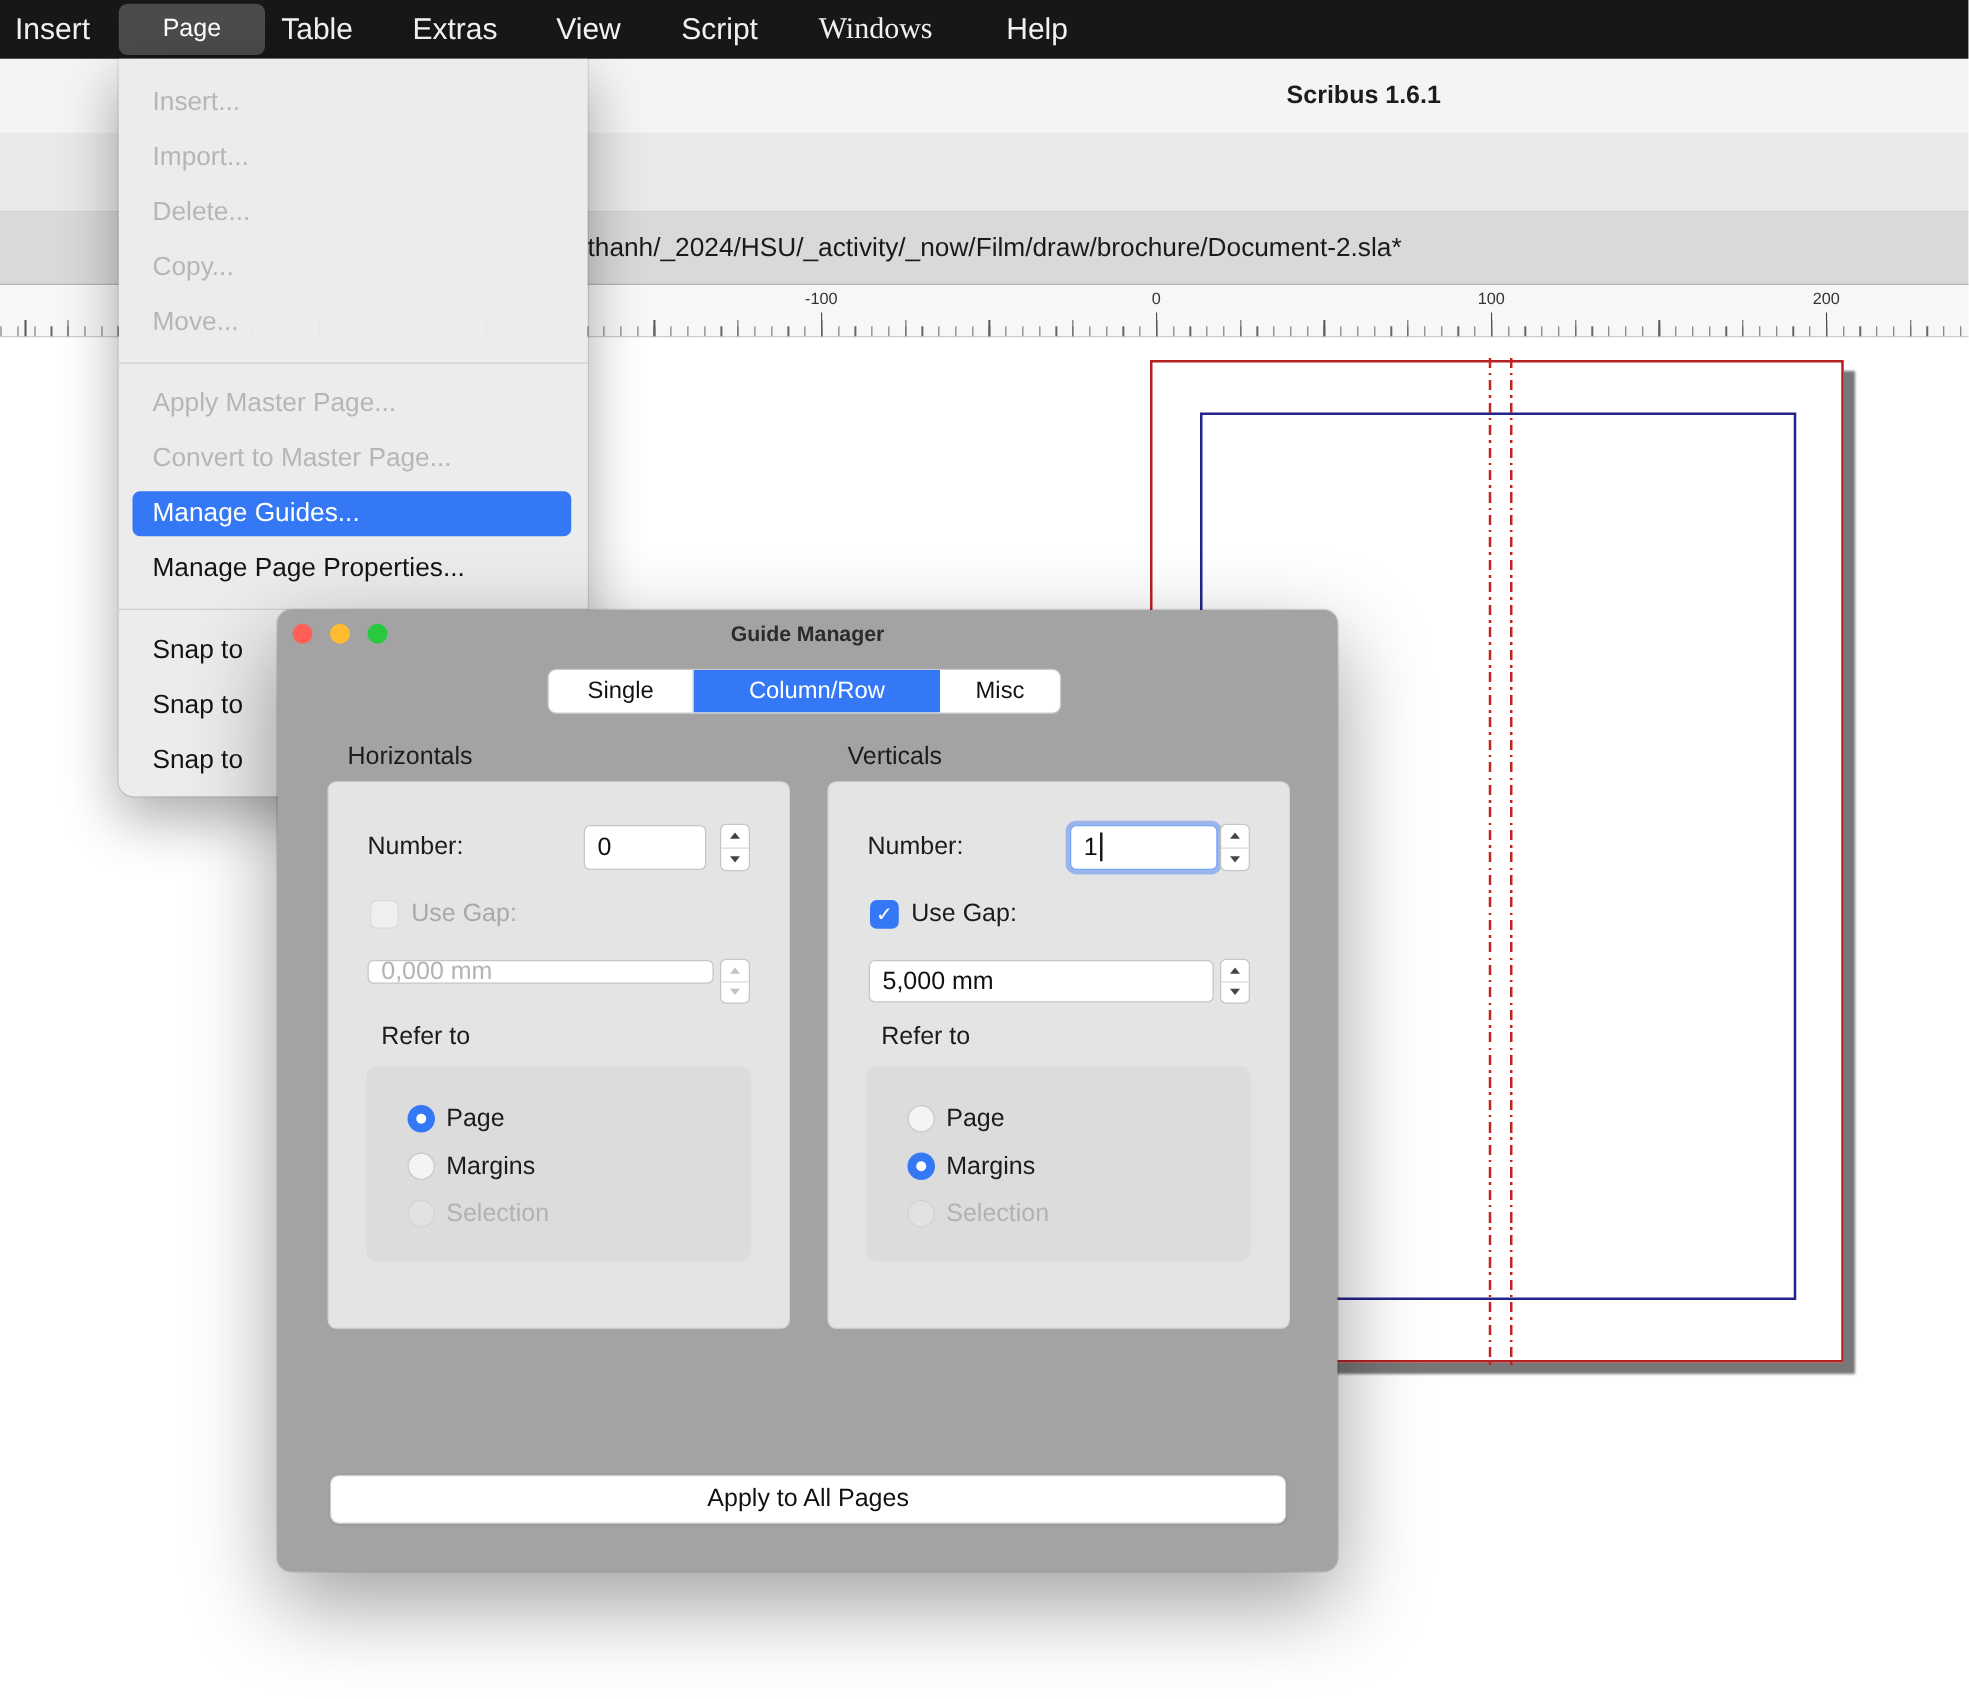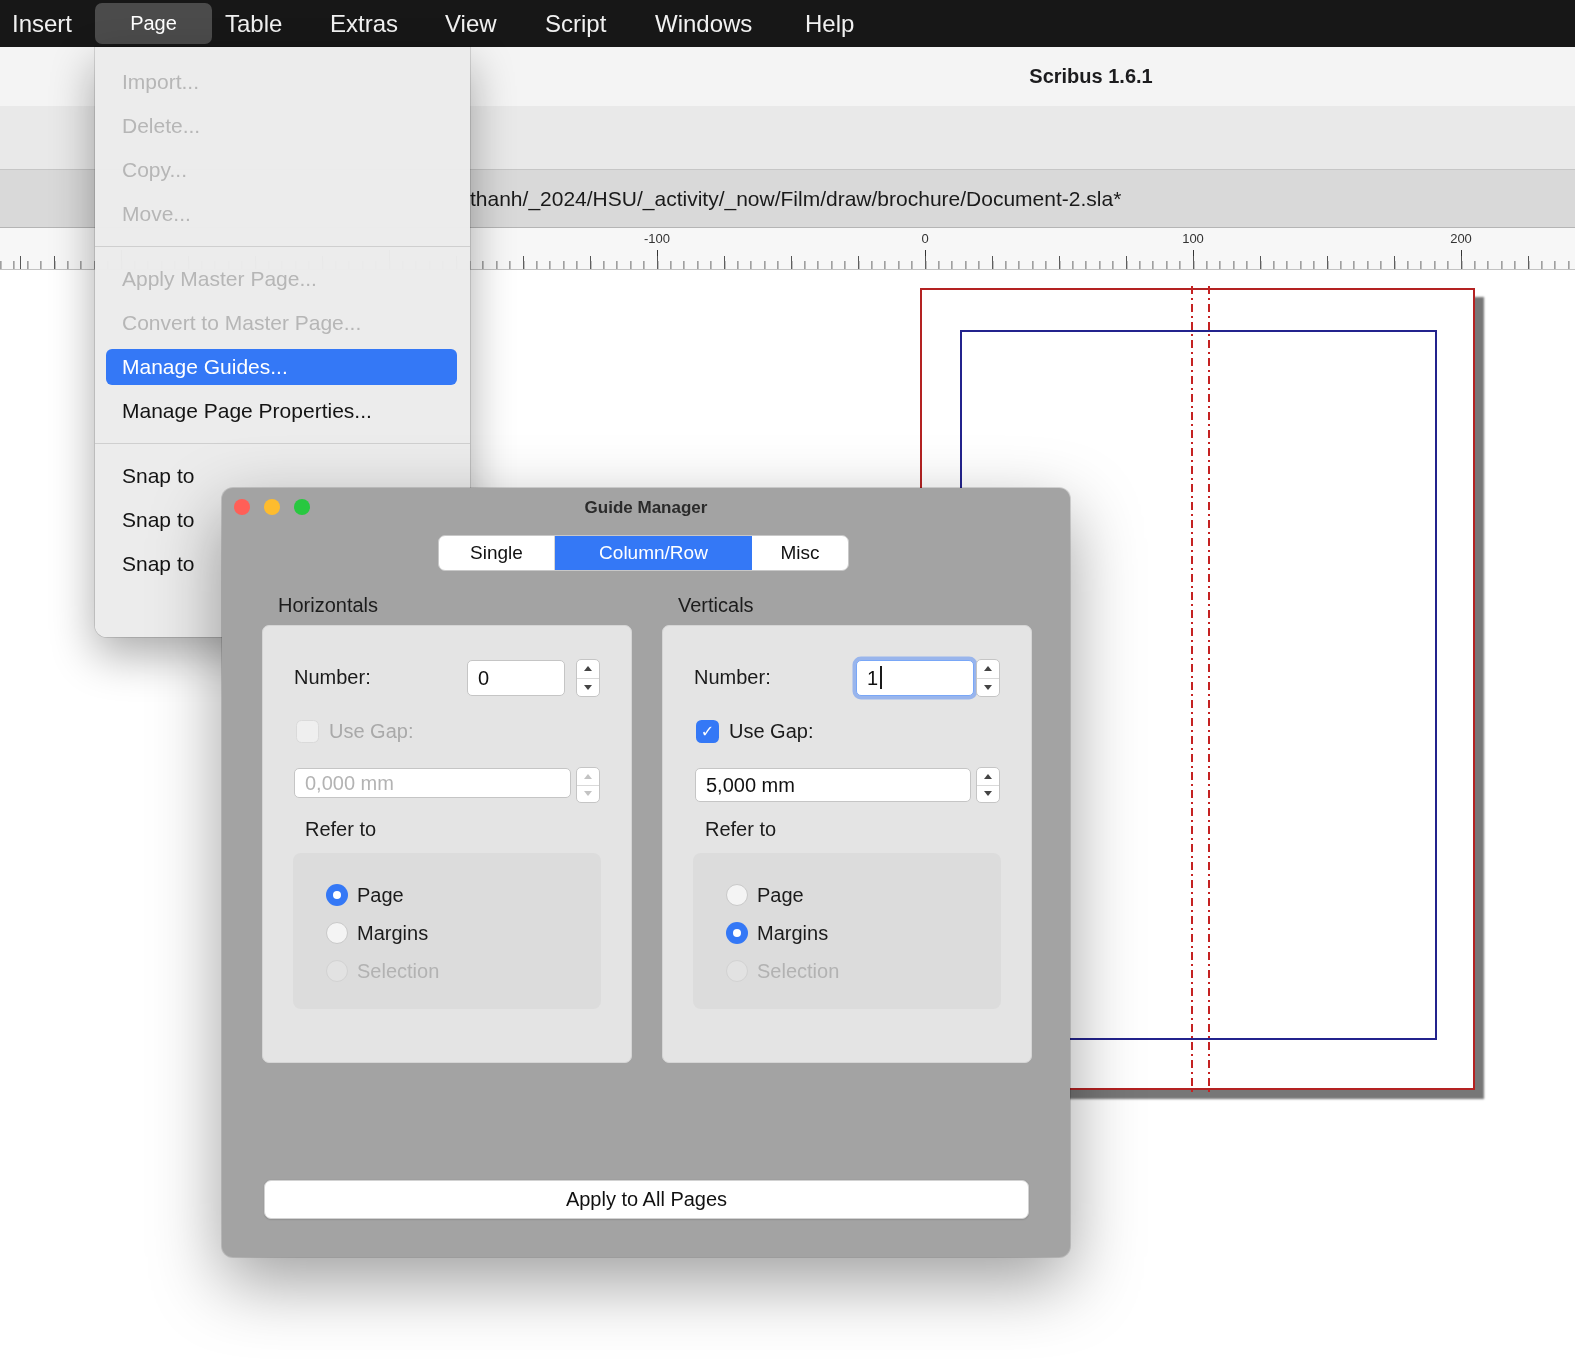--- a/index.html
+++ b/index.html
@@ -222,25 +222,26 @@
     <div class="vguide" style="left:1208px;"></div>
   </div>
 
   <div class="menubar">
     <span class="mitem" style="left:12px;">Insert</span>
     <span class="mpill">Page</span>
     <span class="mitem" style="left:225px;">Table</span>
     <span class="mitem" style="left:330px;">Extras</span>
     <span class="mitem" style="left:445px;">View</span>
     <span class="mitem" style="left:545px;text-align:center;">Script</span>
-    <span class="mitem" style="left:655px;">Windows</span>
+    <span class="mitem" style="left:655px;font-family:Liberation Serif, serif;">Windows</span>
     <span class="mitem" style="left:805px;">Help</span>
   </div>
 
   <div class="dropdown">
+    <div class="dd-item disabled">Insert...</div>
     <div class="dd-item disabled">Import...</div>
     <div class="dd-item disabled">Delete...</div>
     <div class="dd-item disabled">Copy...</div>
     <div class="dd-item disabled">Move...</div>
     <div class="dd-sep"></div>
     <div class="dd-item disabled">Apply Master Page...</div>
     <div class="dd-item disabled">Convert to Master Page...</div>
     <div class="dd-item highlight">
       <span class="hl">Manage Guides...</span>
     </div>
@@ -278,21 +279,21 @@
             <i></i>
           </div>
         <div class="dn">
             <i></i>
           </div>
       </div>
 
       <div class="checkbox off" style="left:33px; top:94px;"></div>
       <span class="lbl gray" style="left:66px; top:94px;">Use Gap:</span>
 
-      <input class="tfield dim" style="left: 31px; top: 142px; width: 277px; height: 30px;" readonly="" value="0,000 mm">
+      <input class="tfield dim" style="left: 31px; top: 142px; width: 277px; height: 19px;" readonly="" value="0,000 mm">
       <div class="stepper dim" style="left:313px; top:141px; height:36px;">
         <div class="up">
             <i></i>
           </div>
         <div class="dn">
             <i></i>
           </div>
       </div>
 
       <span class="lbl" style="left:42px; top:192px;">Refer to</span>

